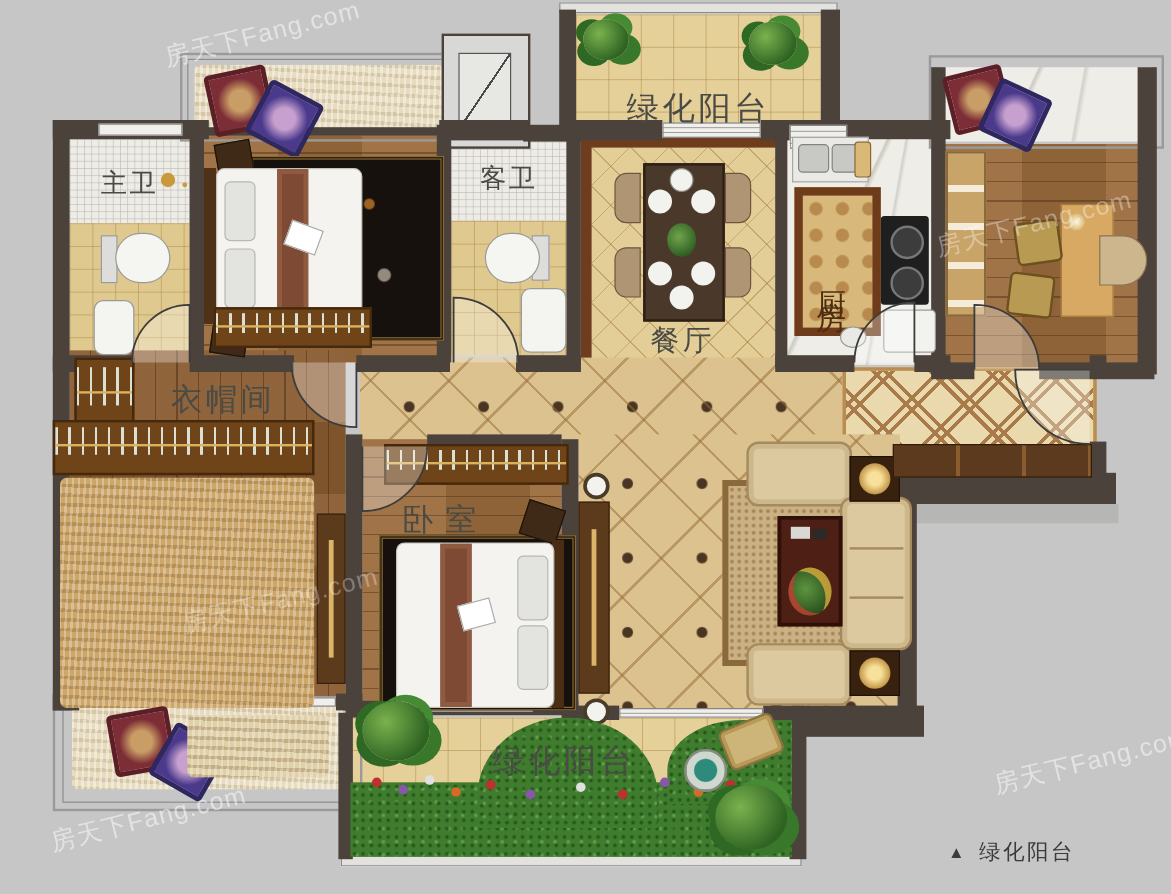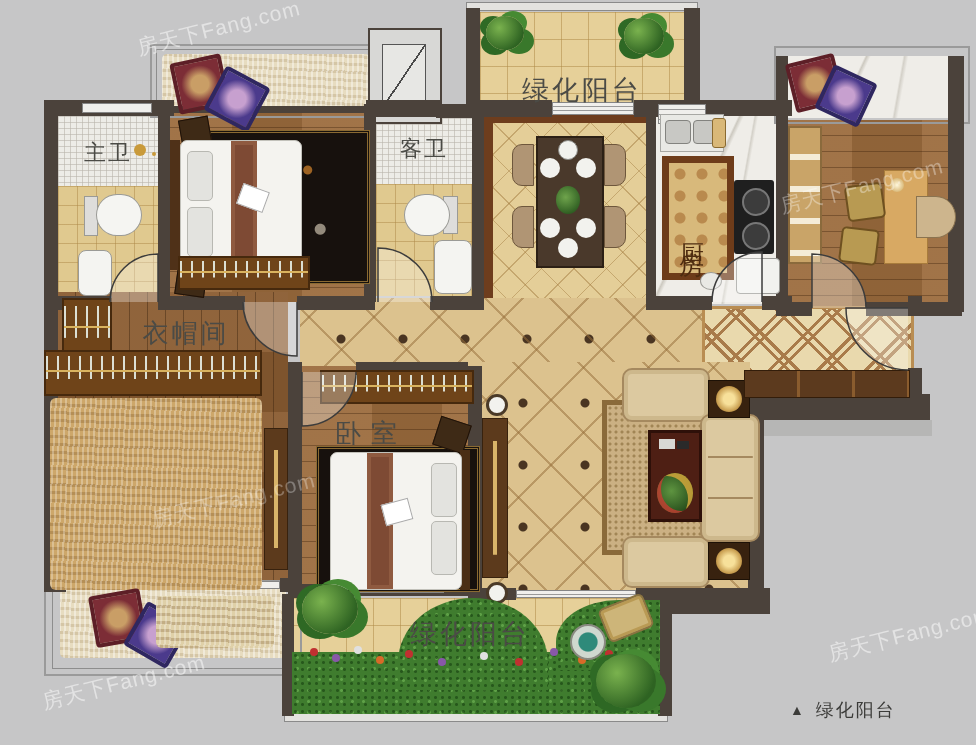--- a/index.html
+++ b/index.html
@@ -281,20 +281,21 @@
     <path d="M378,302 L378,248 A54,54 0 0 1 432,302" fill="rgba(255,255,255,0.3)" stroke="#3c3c3c" stroke-width="1.5"></path>
     <path d="M762,302 L762,252 A50,50 0 0 0 712,302" fill="rgba(255,255,255,0.3)" stroke="#3c3c3c" stroke-width="1.5"></path>
     <path d="M812,308 L812,254 A54,54 0 0 1 866,308" fill="rgba(255,255,255,0.3)" stroke="#3c3c3c" stroke-width="1.5"></path>
     <path d="M302,372 L302,426 A54,54 0 0 0 356,372" fill="rgba(255,255,255,0.3)" stroke="#3c3c3c" stroke-width="1.5"></path>
     <path d="M908,308 L846,308 A62,62 0 0 0 908,370" fill="rgba(255,255,255,0.3)" stroke="#3c3c3c" stroke-width="1.5"></path>
   </svg>
 
   <div class="a label" style="left:480px;top:72px;width:204px;font-size:27px;letter-spacing:3px;">绿化阳台</div>
   <div class="a label" style="left:62px;top:138px;width:92px;font-size:22px;letter-spacing:2px;">主卫</div>
   <div class="a label" style="left:376px;top:134px;width:96px;font-size:22px;letter-spacing:2px;">客卫</div>
+  <div class="a label" style="left:484px;top:268px;width:170px;font-size:24px;letter-spacing:3px;">餐厅</div>
   <div class="a label" style="left:676px;top:186px;height:90px;font-size:25px;letter-spacing:8px;writing-mode:vertical-rl;color:#4e2c10;">厨房</div>
   <div class="a label" style="left:316px;top:416px;width:110px;font-size:26px;letter-spacing:10px;">卧室</div>
   <div class="a label" style="left:106px;top:316px;width:160px;font-size:26px;letter-spacing:3px;">衣帽间</div>
   <div class="a label" style="left:330px;top:616px;width:280px;font-size:27px;letter-spacing:3px;">绿化阳台</div>
 
   <div class="a wm" style="left:135px;top:14px;">房天下Fang.com</div>
   <div class="a wm" style="left:778px;top:172px;opacity:.7;">房天下Fang.com</div>
   <div class="a wm" style="left:150px;top:486px;opacity:.6;">房天下Fang.com</div>
   <div class="a wm" style="left:40px;top:668px;">房天下Fang.com</div>
   <div class="a wm" style="left:826px;top:620px;">房天下Fang.com</div>

